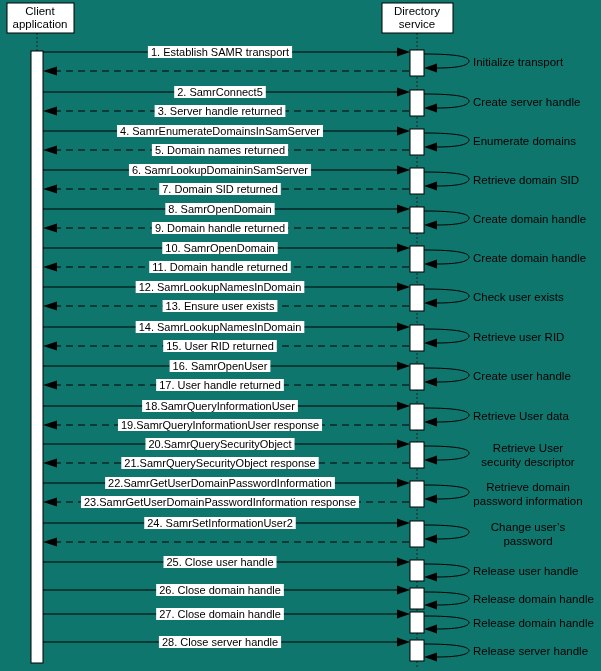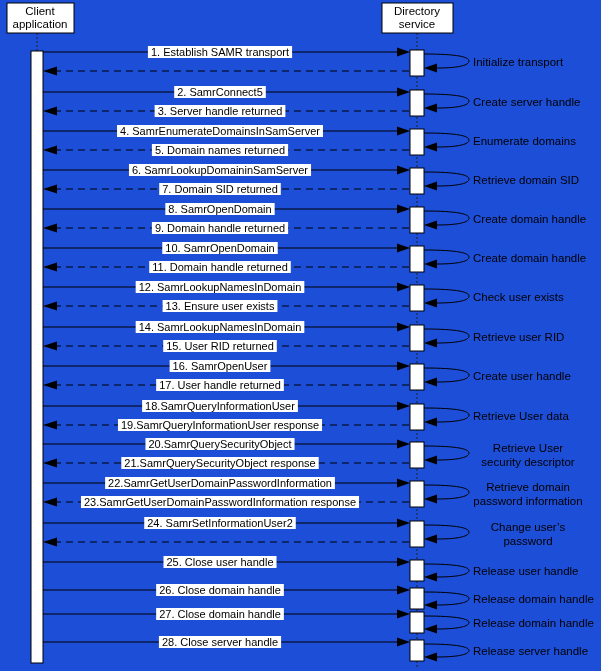--- a/index.html
+++ b/index.html
@@ -4,21 +4,21 @@
 <style>
   html, body {
     margin: 0;
     padding: 0;
     background: #ffffff;
   }
   .page {
     position: relative;
     width: 601px;
     height: 671px;
-    background: #1d4ed8;
+    background: #0f766e;
     overflow: hidden;
   }
   svg {
     font-family: "Liberation Sans", sans-serif;
     display: block;
   }
   .lifeline {
     stroke: #222222;
     stroke-width: 1;
     stroke-dasharray: 2 2;

